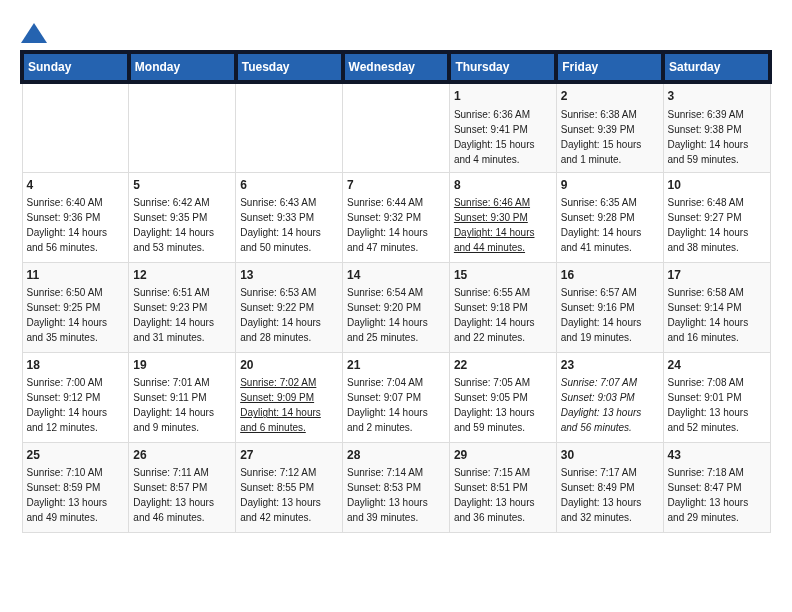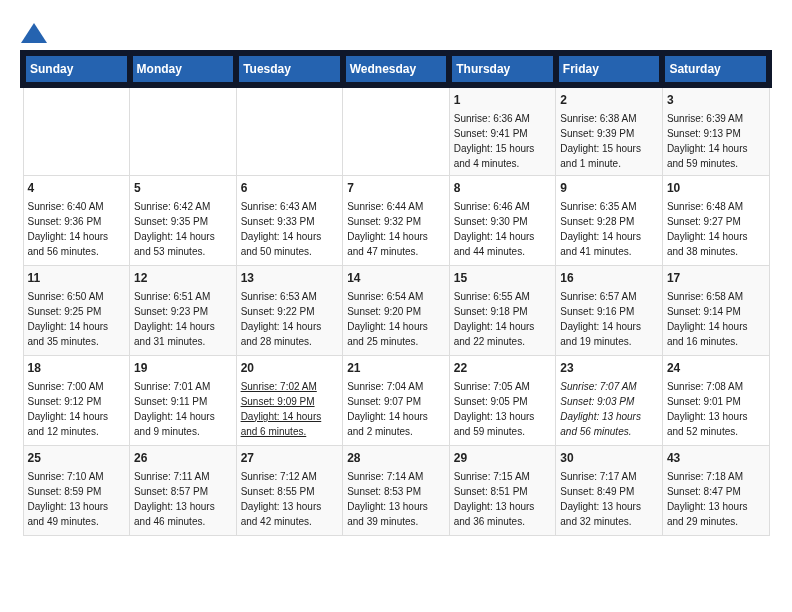--- a/index.html
+++ b/index.html
@@ -39,21 +39,21 @@
     }
     thead tr {
       background: #2563b0;
       color: #fff;
     }
     thead th {
       padding: 6px 4px;
       text-align: left;
       font-weight: bold;
       font-size: 12px;
-      border: 6px solid #0f172a;
+      border: 4px solid #0f172a;
     }
     tbody tr {
       vertical-align: top;
     }
     tbody td {
       padding: 4px 4px;
       border: 1px solid #ddd;
       min-height: 80px;
       height: 90px;
       vertical-align: top;
@@ -124,42 +124,42 @@
         <td class="empty-cell"></td>
         <td><span class="day-number">1</span><span class="day-info" style="white-space: pre-line;">Sunrise: 6:36 AM
 Sunset: 9:41 PM
 Daylight: 15 hours
 and 4 minutes.</span></td>
         <td><span class="day-number">2</span><span class="day-info" style="white-space: pre-line;">Sunrise: 6:38 AM
 Sunset: 9:39 PM
 Daylight: 15 hours
 and 1 minute.</span></td>
         <td><span class="day-number">3</span><span class="day-info" style="white-space: pre-line;">Sunrise: 6:39 AM
-Sunset: 9:13 PM
+Sunset: 9:38 PM
 Daylight: 14 hours
 and 59 minutes.</span></td>
       </tr>
       <tr>
         <td><span class="day-number">4</span><span class="day-info" style="white-space: pre-line;">Sunrise: 6:40 AM
 Sunset: 9:36 PM
 Daylight: 14 hours
 and 56 minutes.</span></td>
         <td><span class="day-number">5</span><span class="day-info" style="white-space: pre-line;">Sunrise: 6:42 AM
 Sunset: 9:35 PM
 Daylight: 14 hours
 and 53 minutes.</span></td>
         <td><span class="day-number">6</span><span class="day-info" style="white-space: pre-line;">Sunrise: 6:43 AM
 Sunset: 9:33 PM
 Daylight: 14 hours
 and 50 minutes.</span></td>
         <td><span class="day-number">7</span><span class="day-info" style="white-space: pre-line;">Sunrise: 6:44 AM
 Sunset: 9:32 PM
 Daylight: 14 hours
 and 47 minutes.</span></td>
-        <td><span class="day-number">8</span><span class="day-info" style="white-space: pre-line;">Sunrise: 6:46 AM
+        <td><span class="day-number">8</span><span class="day-info" style="white-space: pre-line; text-decoration: underline;">Sunrise: 6:46 AM
 Sunset: 9:30 PM
 Daylight: 14 hours
 and 44 minutes.</span></td>
         <td><span class="day-number">9</span><span class="day-info" style="white-space: pre-line;">Sunrise: 6:35 AM
 Sunset: 9:28 PM
 Daylight: 14 hours
 and 41 minutes.</span></td>
         <td><span class="day-number">10</span><span class="day-info" style="white-space: pre-line;">Sunrise: 6:48 AM
 Sunset: 9:27 PM
 Daylight: 14 hours

